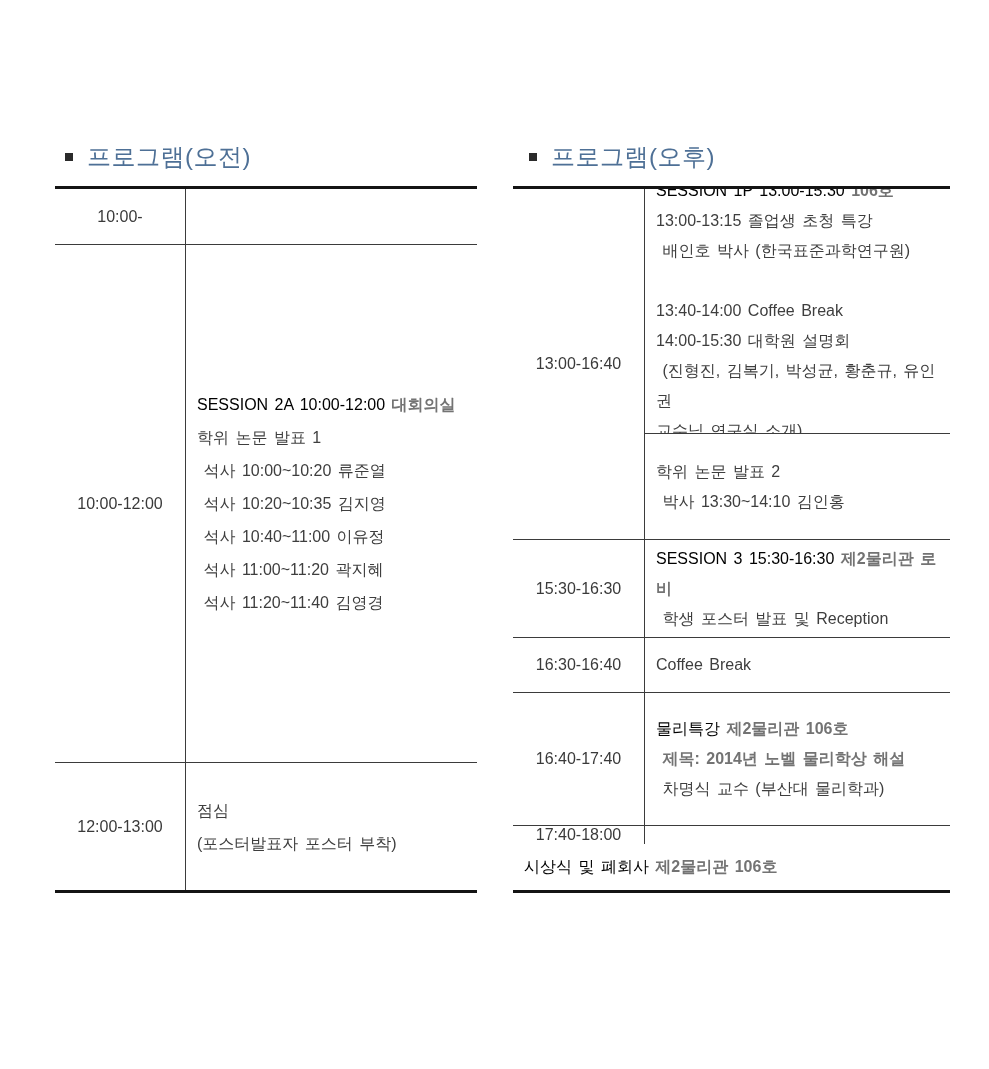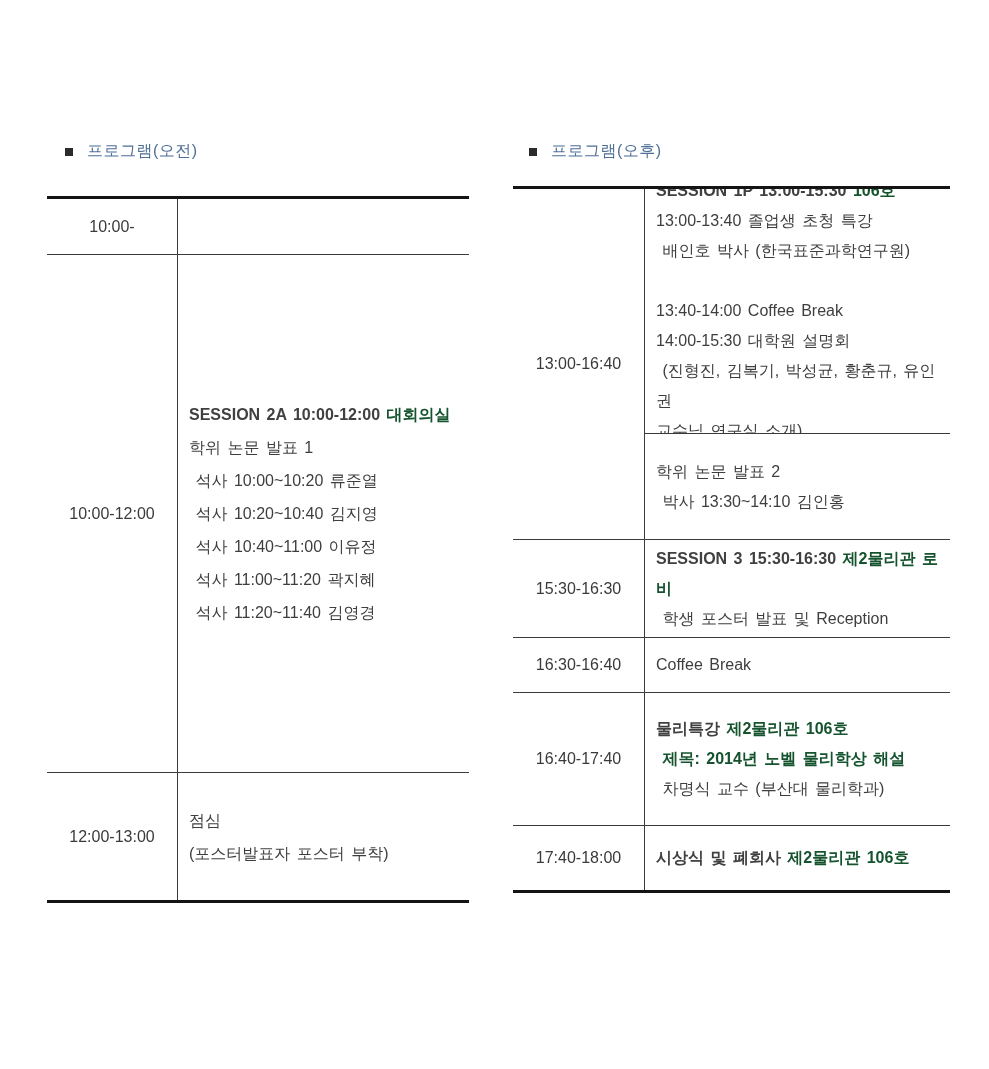--- a/index.html
+++ b/index.html
@@ -9,21 +9,21 @@
   }
   .page{
     position:relative;
     width:989px;height:1069px;
     background:#ffffff;
     overflow:hidden;
   }
   .section-title{
     position:absolute;
     display:flex;align-items:center;
-    font-size:16px;
+    font-size:24px;
     color:#4e7096;
     letter-spacing:0.5px;
     white-space:pre;
   }
   .bullet{
     width:8px;height:8px;
     background:#2b2b2b;
     display:inline-block;
     margin-right:14px;
   }
@@ -61,49 +61,49 @@
   .subcell.fixed{flex:none;}
   .sub-sep{border-bottom:1px solid #3b3b3b;}
   .line{
     white-space:pre-wrap;
     font-size:16px;
     line-height:33px;
     word-spacing:2px;
   }
   [data-table="afternoon"] .line{line-height:30px;}
   .seg.normal{color:#3e3e3e;}
-  .seg.bold{color:#14532d;font-weight:700;}
+  .seg.bold{color:#737373;font-weight:700;}
   .seg.blue{color:#5d7ca6;}
-  .seg.bluebold{color:#404040;font-weight:700;}
+  .seg.bluebold{color:#000000;font-weight:400;}
 </style>
 </head>
 <body>
 
 <div class="page">
 
   <div class="section-title" style="left:65px;top:141px;">
     <span class="bullet"></span><span>프로그램(오전)</span>
   </div>
 
   <div class="section-title" style="left:529px;top:141px;">
     <span class="bullet"></span><span>프로그램(오후)</span>
   </div>
 
-  <div class="sched-table" data-table="morning" style="left: 47px; top: 186px; width: 422px; margin-top: 10px;">
+  <div class="sched-table" data-table="morning" style="left: 55px; top: 186px; width: 422px;">
       <div class="row row-sep" style="height: 56px;">
         <div class="time-cell" style="width: 131px;"><span>10:00-</span></div>
       </div>
       <div class="row row-sep" style="height: 518px;">
         <div class="time-cell" style="width: 131px;"><span>10:00-12:00</span></div>
         <div class="content-cell">
           <div class="subcell">
             <div class="line"><span class="seg bluebold">SESSION 2A 10:00-12:00 </span><span class="seg bold">대회의실</span></div>
             <div class="line"><span class="seg normal">학위 논문 발표 1</span></div>
             <div class="line"><span class="seg normal"> 석사 10:00~10:20 류준열</span></div>
-            <div class="line"><span class="seg normal"> 석사 10:20~10:40 김지영</span></div>
+            <div class="line"><span class="seg normal"> 석사 10:20~10:35 김지영</span></div>
             <div class="line"><span class="seg normal"> 석사 10:40~11:00 이유정</span></div>
             <div class="line"><span class="seg normal"> 석사 11:00~11:20 곽지혜</span></div>
             <div class="line"><span class="seg normal"> 석사 11:20~11:40 김영경</span></div>
           </div>
         </div>
       </div>
       <div class="row" style="height: 127px;">
         <div class="time-cell" style="width: 131px;"><span>12:00-13:00</span></div>
         <div class="content-cell">
           <div class="subcell">
@@ -113,21 +113,21 @@
         </div>
       </div>
     </div>
 
   <div class="sched-table" data-table="afternoon" style="left: 513px; top: 186px; width: 437px;">
       <div class="row row-sep" style="height: 351px;">
         <div class="time-cell" style="width: 132px;"><span>13:00-16:40</span></div>
         <div class="content-cell">
           <div class="subcell fixed sub-sep" style="height: 245px;">
             <div class="line"><span class="seg bluebold">SESSION 1P 13:00-15:30 </span><span class="seg bold">106호</span></div>
-            <div class="line"><span class="seg normal">13:00-13:40 졸업생 초청 특강</span></div>
+            <div class="line"><span class="seg normal">13:00-13:15 졸업생 초청 특강</span></div>
             <div class="line"><span class="seg normal"> 배인호 박사 (한국표준과학연구원)</span></div>
             <div class="line"><span class="seg normal"> </span></div>
             <div class="line"><span class="seg normal">13:40-14:00 Coffee Break</span></div>
             <div class="line"><span class="seg normal">14:00-15:30 대학원 설명회</span></div>
             <div class="line"><span class="seg normal"> (진형진, 김복기, 박성균, 황춘규, 유인권</span></div>
             <div class="line"><span class="seg normal">교수님 연구실 소개)</span></div>
           </div>
           <div class="subcell fixed" style="height: 106px;">
             <div class="line"><span class="seg normal">학위 논문 발표 2</span></div>
             <div class="line"><span class="seg normal"> 박사 13:30~14:10 김인홍</span></div>
@@ -154,21 +154,21 @@
       <div class="row row-sep" style="height: 133px;">
         <div class="time-cell" style="width: 132px;"><span>16:40-17:40</span></div>
         <div class="content-cell">
           <div class="subcell">
             <div class="line"><span class="seg bluebold">물리특강 </span><span class="seg bold">제2물리관 106호</span></div>
             <div class="line"><span class="seg bold"> 제목: 2014년 노벨 물리학상 해설</span></div>
             <div class="line"><span class="seg normal"> 차명식 교수 (부산대 물리학과)</span></div>
           </div>
         </div>
       </div>
-      <div class="row" style="height: 64px;">
+      <div class="row" style="height: 64px; flex-direction: column;">
         <div class="time-cell" style="width: 132px;"><span>17:40-18:00</span></div>
         <div class="content-cell">
           <div class="subcell">
             <div class="line"><span class="seg bluebold">시상식 및 폐회사 </span><span class="seg bold">제2물리관 106호</span></div>
           </div>
         </div>
       </div>
     </div>
 
 </div>

